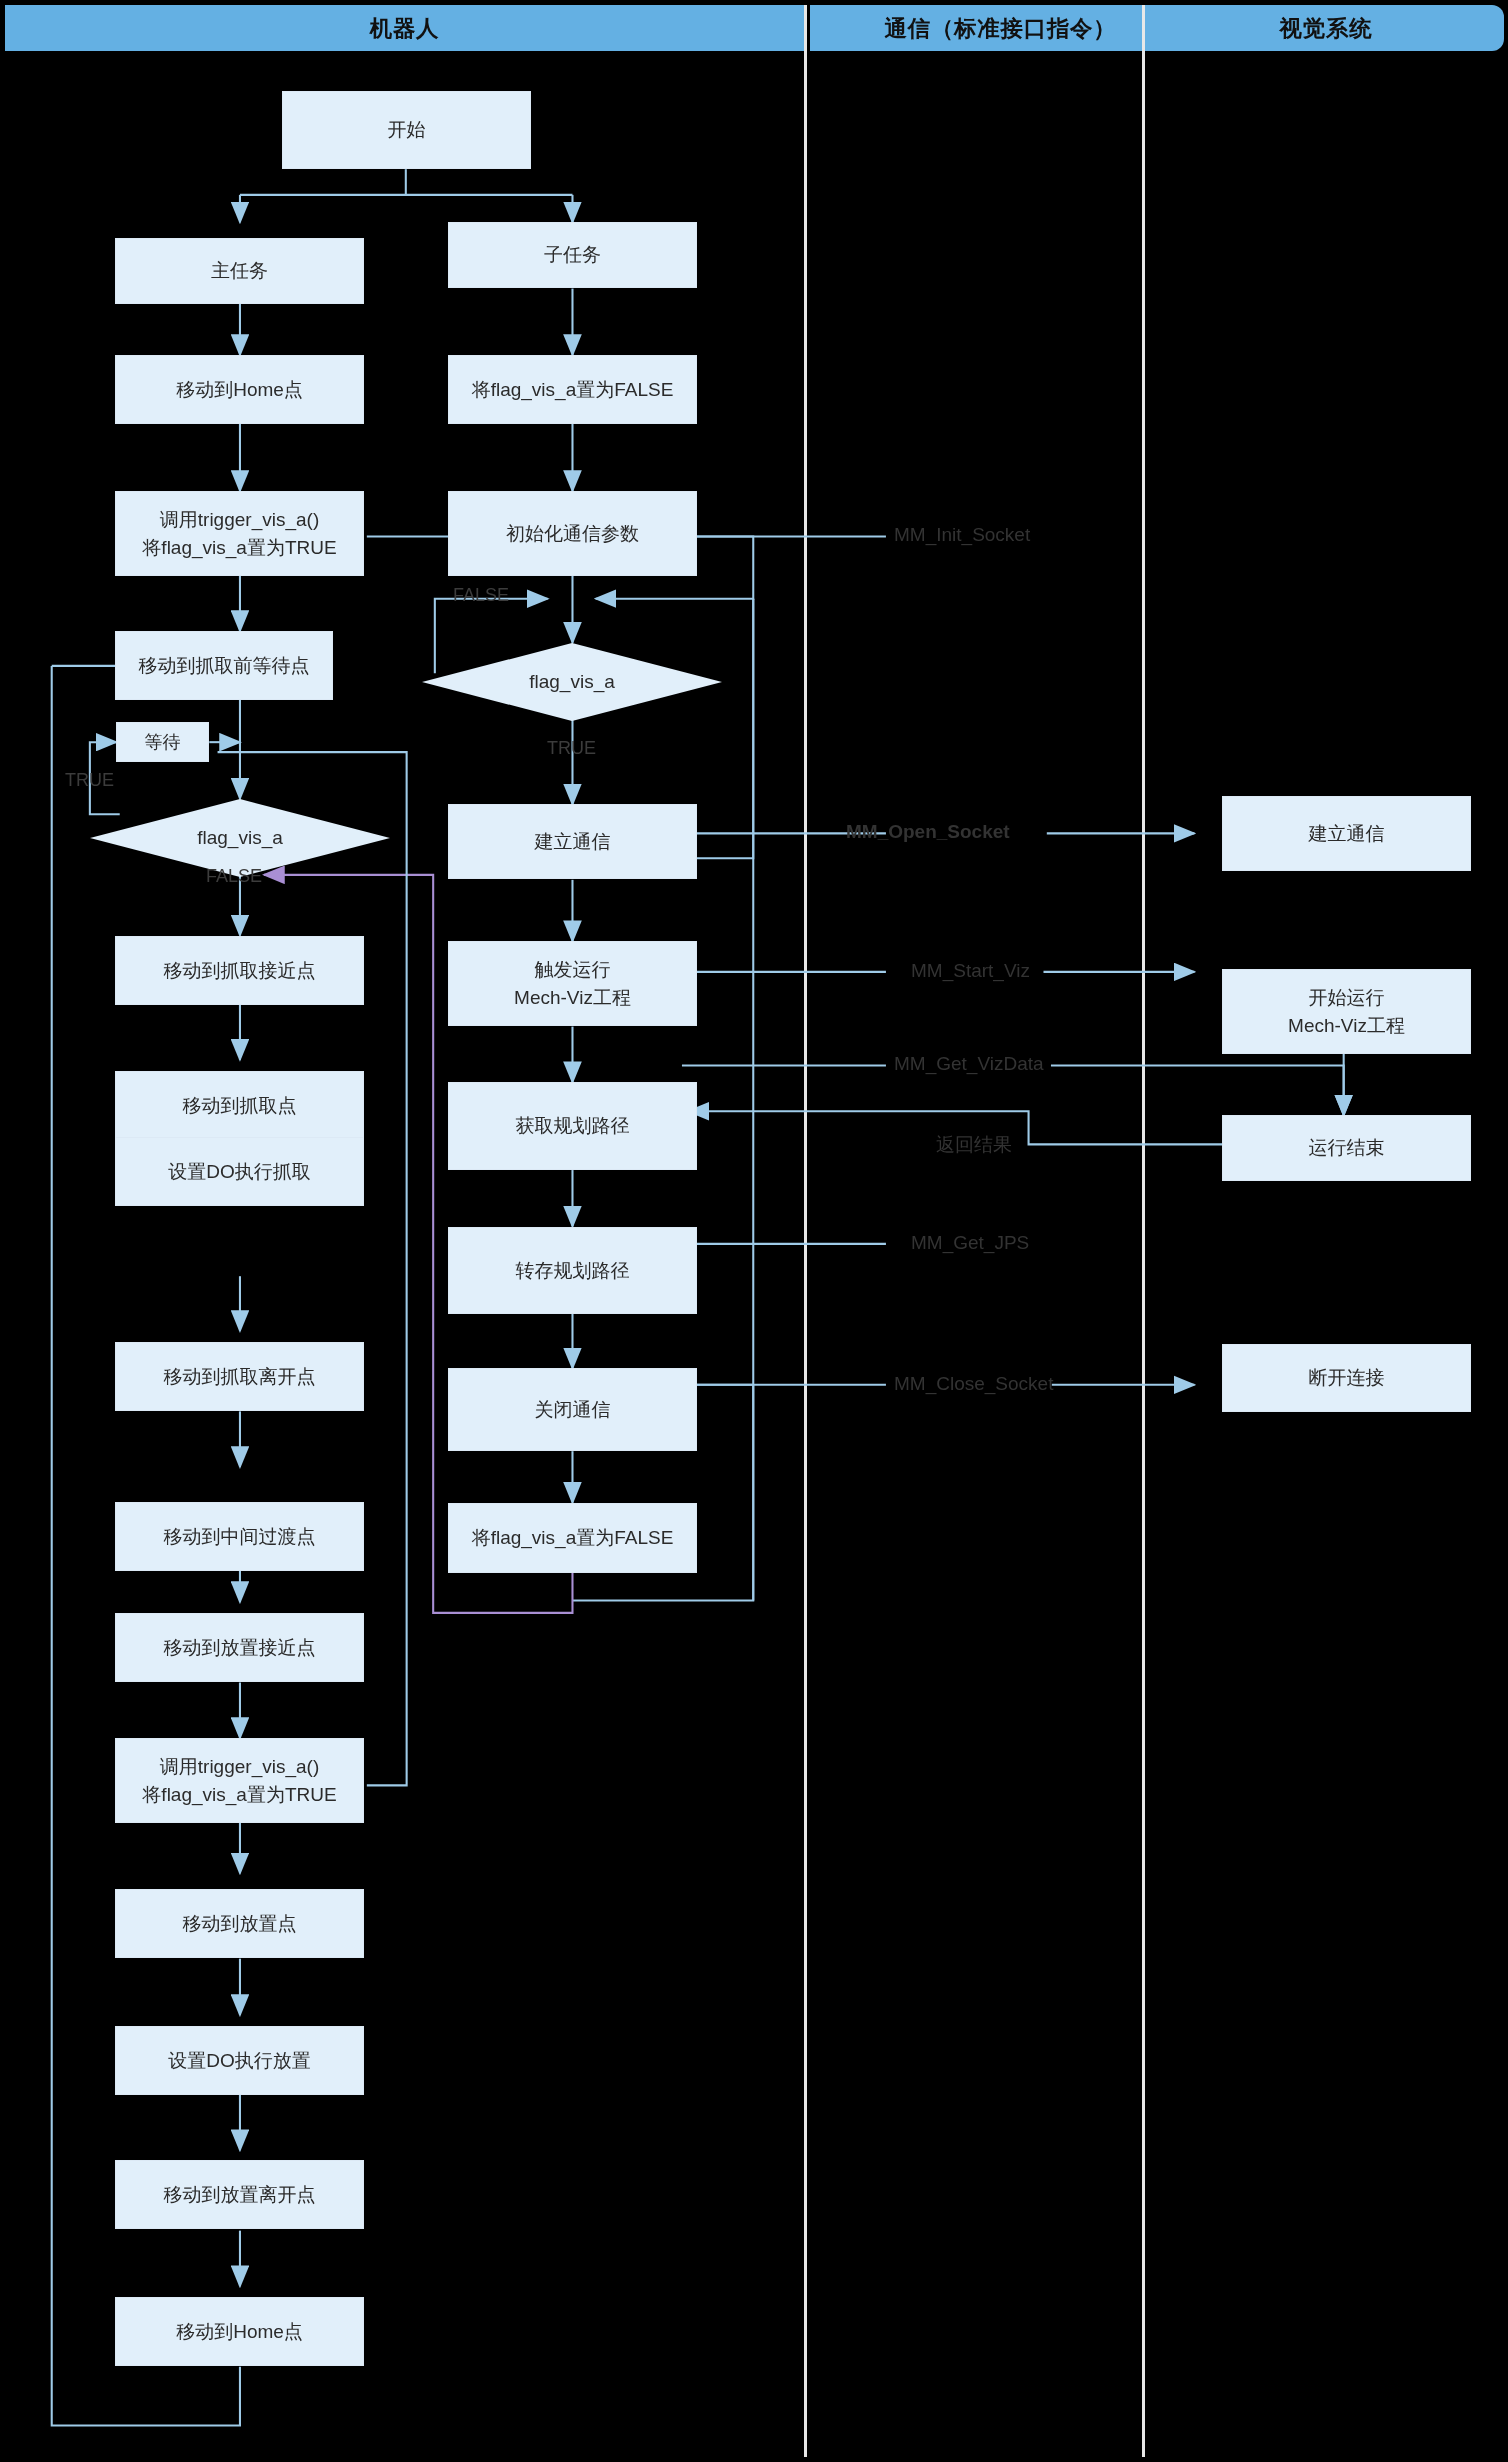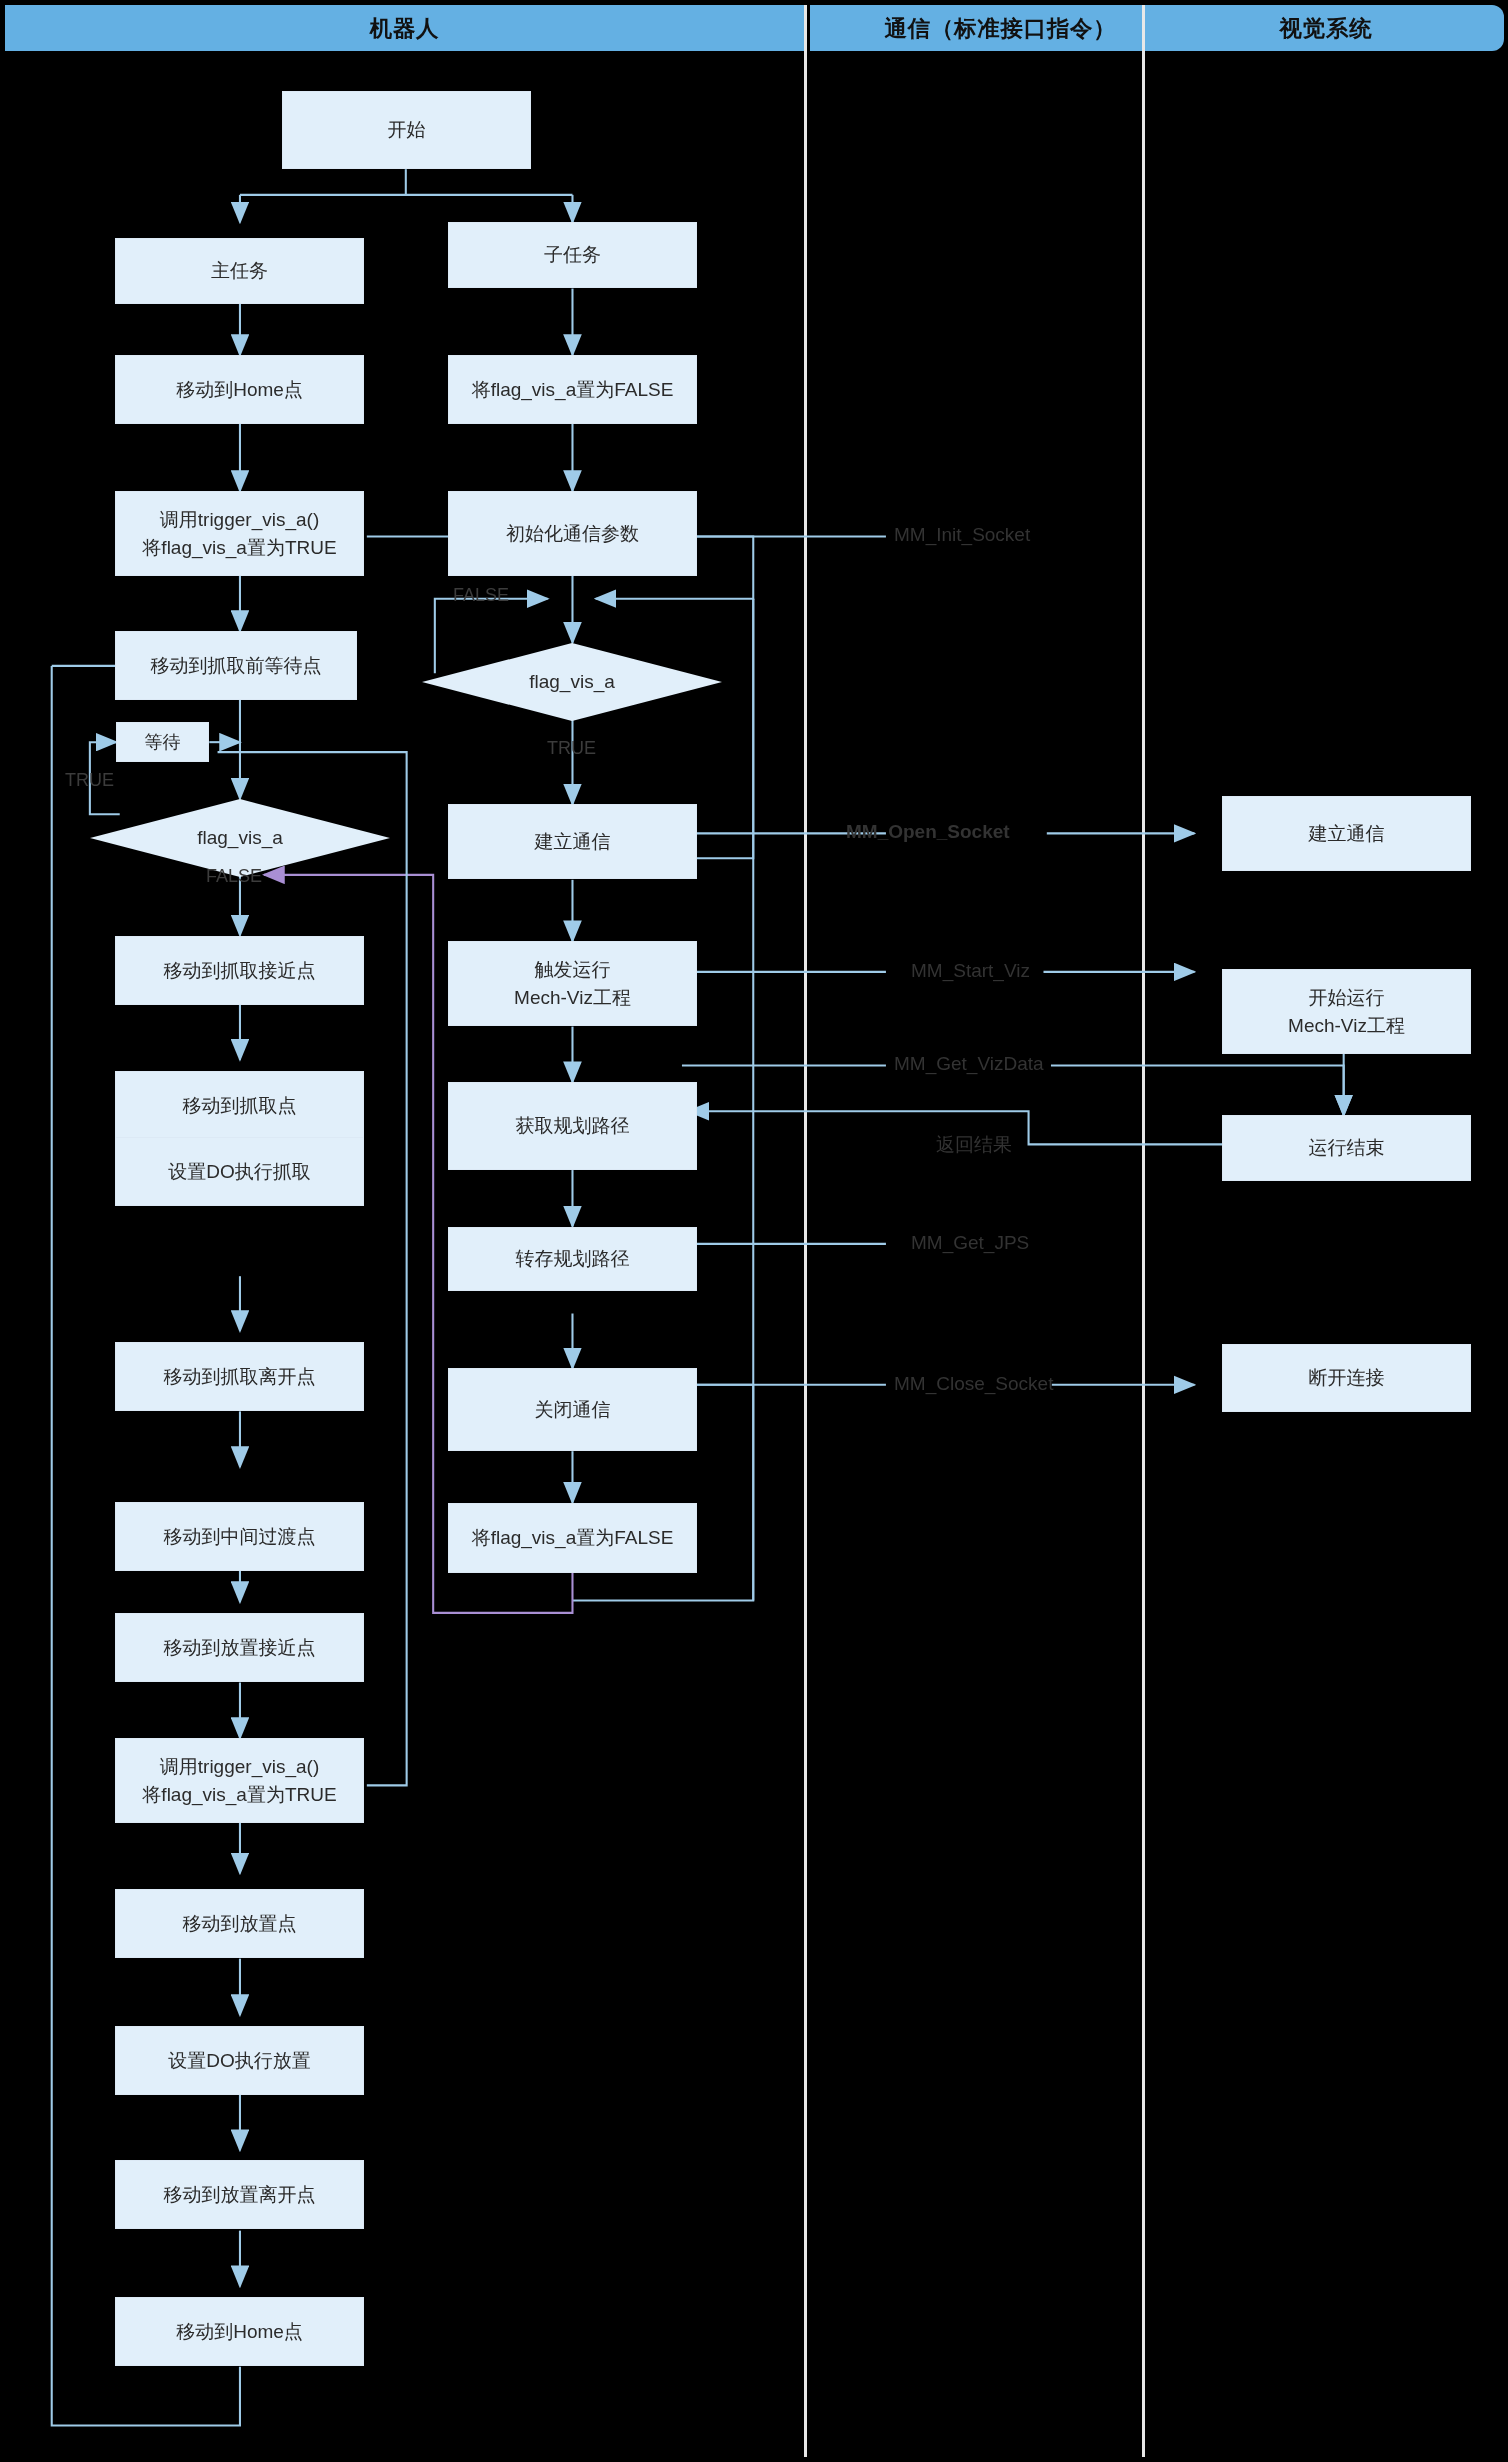--- a/index.html
+++ b/index.html
@@ -186,21 +186,21 @@
   </div>
 
   <div class="node" style="left:115px;top:491px;width:249px;height:85px;flex-direction:column;">
     <span>调用trigger_vis_a()</span>
     <span class="l2">将flag_vis_a置为TRUE</span>
   </div>
   <div class="node" style="left:448px;top:491px;width:249px;height:85px;">
     <span>初始化通信参数</span>
   </div>
 
-  <div class="node" style="left:115px;top:631px;width:242px;height:69px;">
+  <div class="node" style="left:115px;top:631px;width:218px;height:69px;">
     <span>移动到抓取前等待点</span>
   </div>
 
   <div class="node small" style="left:116px;top:722px;width:93px;height:40px;">
     <span>等待</span>
   </div>
 
   <div class="diamond" style="left:90px;top:799px;width:300px;height:78px;">
     <div class="dshape"></div>
     <span>flag_vis_a</span>
@@ -254,21 +254,21 @@
 
   <div class="node" style="left:448px;top:941px;width:249px;height:85px;flex-direction:column;">
     <span>触发运行</span>
     <span class="l2">Mech-Viz工程</span>
   </div>
 
   <div class="node" style="left:448px;top:1082px;width:249px;height:88px;">
     <span>获取规划路径</span>
   </div>
 
-  <div class="node" style="left:448px;top:1227px;width:249px;height:64px;justify-content:center;">
+  <div class="node" style="left:448px;top:1227px;width:249px;height:87px;justify-content:center;">
     <span>转存规划路径</span>
   </div>
 
   <div class="node" style="left:448px;top:1368px;width:249px;height:83px;">
     <span>关闭通信</span>
   </div>
 
   <div class="node" style="left:448px;top:1503px;width:249px;height:70px;">
     <span>将flag_vis_a置为FALSE</span>
   </div>

